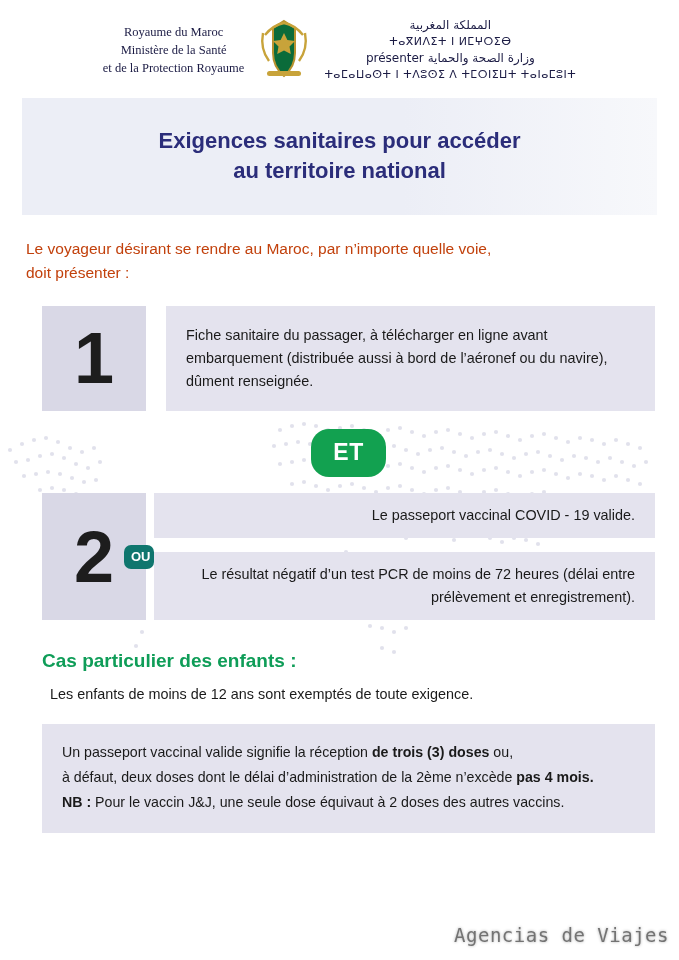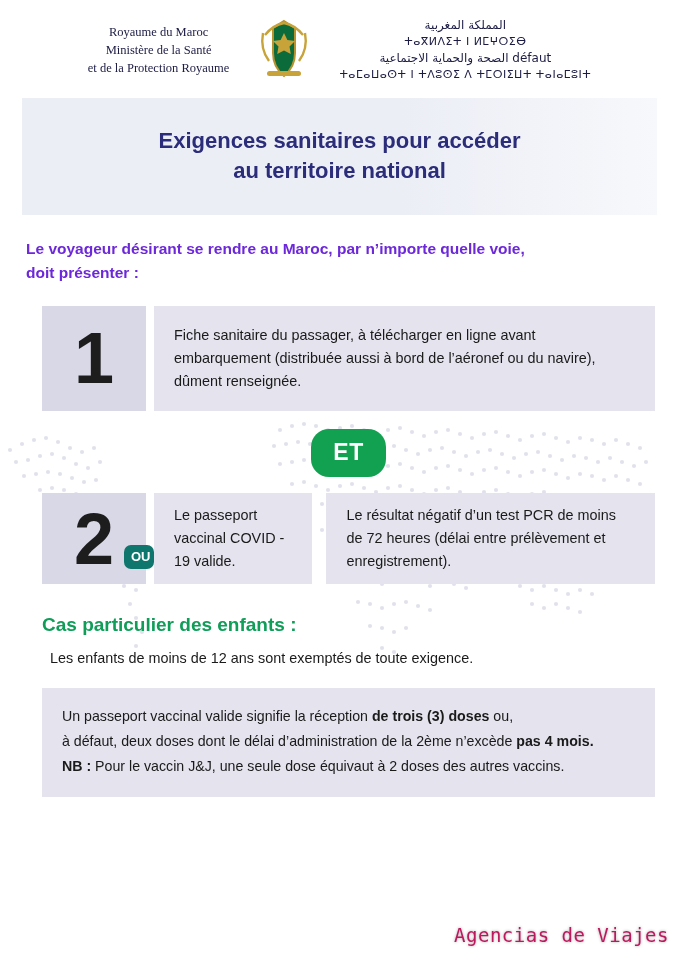--- a/index.html
+++ b/index.html
@@ -26,21 +26,21 @@
   }
 
   
   .header {
     position: relative;
     z-index: 2;
     height: 92px;
     display: flex;
     align-items: center;
     justify-content: center;
-    gap: 26px;
+    gap: 11px;
     padding-top: 8px;
   }
   .header-fr, .header-ar {
     text-align: center;
     color: #1b1b44;
     line-height: 1.45;
   }
   .header-fr { font-family: "Liberation Serif", serif; font-size: 12.5px; }
   .header-ar { font-family: "DejaVu Sans", sans-serif; font-size: 12px; direction: rtl; }
   .header-ar .amz { font-size: 11px; letter-spacing: .5px; }
@@ -63,22 +63,22 @@
     font-size: 22px;
     line-height: 1.35;
     color: #2b2d7a;
     font-weight: bold;
   }
 
   
   .intro {
     position: relative; z-index: 2;
     margin: 22px 24px 0 26px;
-    color: #6d28d9;
-    font-weight: bold;
+    color: #c2410c;
+    font-weight: normal;
     font-size: 15.5px;
     line-height: 1.5;
   }
 
   
   .steps { position: relative; z-index: 2; margin: 22px 24px 0 42px; }
   .step-row { display: flex; align-items: stretch; gap: 8px; }
   .step-num-box {
     width: 104px;
     background: #d9d8e6;
@@ -95,39 +95,40 @@
   }
   .step-text {
     flex: 1;
     background: #e4e3ee;
     padding: 18px 20px;
     display: flex;
     align-items: center;
     font-size: 14.4px;
     color: #1a1a1a;
     line-height: 1.6;
+    margin-left: 12px;
   }
 
   .et-wrap {
     position: relative; z-index: 2;
     display: flex; justify-content: center;
     margin: 18px 0 16px 0;
   }
   .et-badge {
     background: #12a150;
     color: #ffffff;
     font-weight: bold;
     font-size: 23px;
     padding: 10px 22px 11px 22px;
     border-radius: 18px;
     letter-spacing: .5px;
   }
 
   .step2-row { display: flex; align-items: stretch; gap: 8px; position: relative; }
-  .step2-col { flex: 1; display: flex; flex-direction: row; gap: 14px; }
+  .step2-col { flex: 1; display: flex; flex-direction: column; gap: 14px; text-align: right; }
   .step2-line {
     background: #e4e3ee;
     padding: 11px 20px;
     font-size: 14.4px;
     color: #1a1a1a;
     line-height: 1.6;
   }
   .ou-badge {
     position: absolute;
     left: 82px;
@@ -168,21 +169,21 @@
   .note-box b { font-weight: bold; }
 
   
   .watermark {
     position: absolute;
     right: 10px;
     bottom: 14px;
     z-index: 4;
     font-family: "DejaVu Sans Mono", monospace;
     font-size: 19px;
-    color: #be185d;
+    color: #737373;
     letter-spacing: .5px;
     text-shadow: 0 0 3px rgba(0,0,0,.35);
   }
 </style>
 </head>
 <body>
 
 <svg class="world-map" viewBox="0 0 720 300" xmlns="http://www.w3.org/2000/svg">
   <g fill="#c9cadd">
 
@@ -475,21 +476,21 @@
       <path d="M10 16 q8 -10 19 -12 q11 2 19 12" fill="none" stroke="#c8a33a" stroke-width="2.4"></path>
       <path d="M8 14 q-3 16 6 28" fill="none" stroke="#c8a33a" stroke-width="2.4"></path>
       <path d="M50 14 q3 16 -6 28" fill="none" stroke="#c8a33a" stroke-width="2.4"></path>
       <rect x="12" y="52" width="34" height="5" rx="2.5" fill="#c8a33a"></rect>
     </svg>
   </div>
 
   <div class="header-ar">
     <div>المملكة المغربية</div>
     <div class="amz">ⵜⴰⴳⵍⴷⵉⵜ ⵏ ⵍⵎⵖⵔⵉⴱ</div>
-    <div>défaut الصحة والحماية الاجتماعية</div>
+    <div>وزارة الصحة والحماية présenter</div>
     <div class="amz">ⵜⴰⵎⴰⵡⴰⵙⵜ ⵏ ⵜⴷⵓⵙⵉ ⴷ ⵜⵎⵔⵏⵉⵡⵜ ⵜⴰⵏⴰⵎⵓⵏⵜ</div>
   </div>
 </div>
 
 <div class="title-band">
   <h1>
     <span>Exigences sanitaires pour accéder</span><br>
     <span>au territoire national</span>
   </h1>
 </div>

